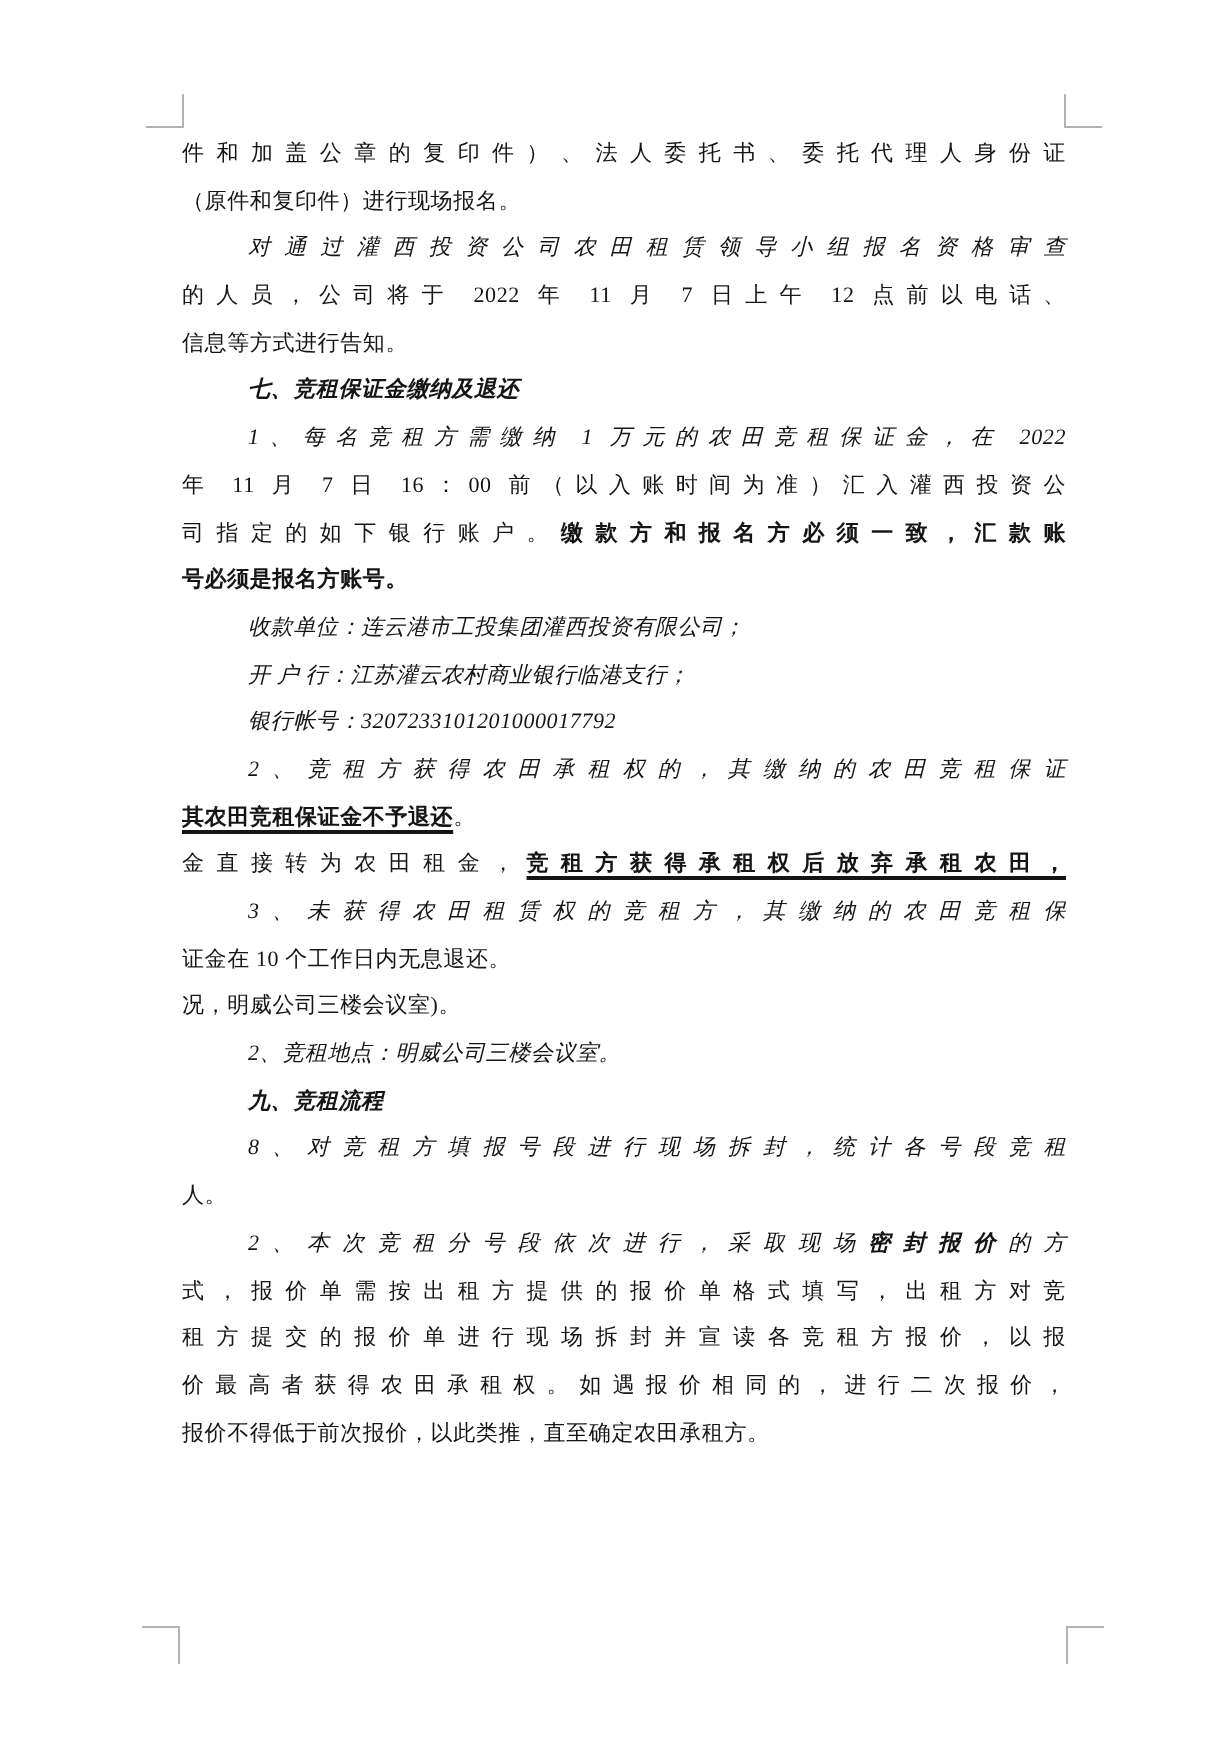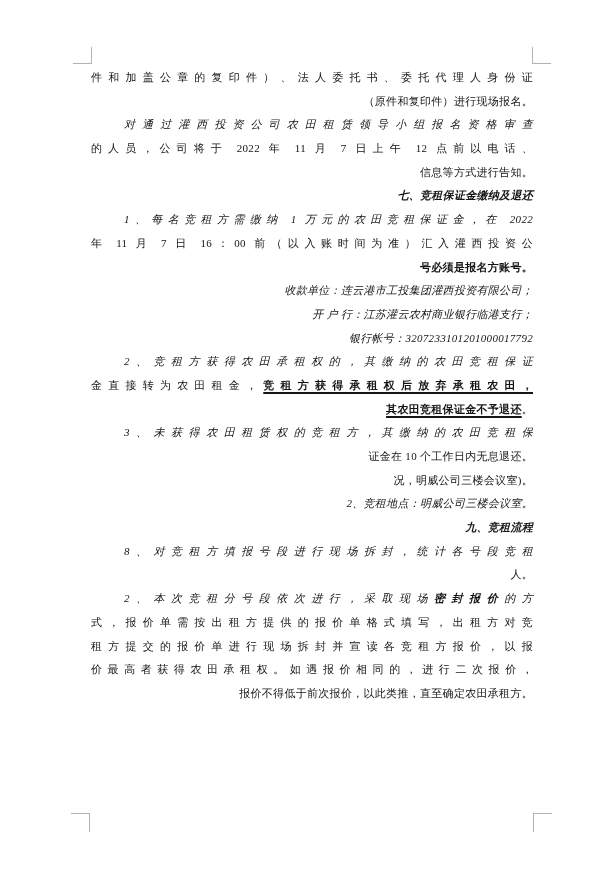--- a/index.html
+++ b/index.html
@@ -27,21 +27,21 @@
 
   .body-text {
     position: absolute;
     left: 91px; top: 66px;
     width: 442px;
     color: var(--ink, #151515);
     font-size: 11px;
     line-height: 23.7px;
     letter-spacing: 0.3px;
   }
-  .line { height: 23.7px; text-align: right; }
+  .line { height: 23.7px; }
   .line.j { text-align: justify; text-align-last: justify; }
   .line.indent { padding-left: 33px; font-style: italic; }
   .seg.b { font-weight: bold; }
   .seg.u {
     text-decoration: underline;
     text-underline-offset: 3px;
     text-decoration-thickness: 1.5px;
   }
 </style>
 </head>
@@ -55,27 +55,28 @@
 
   <div class="body-text">
       <div class="line j"><span class="seg">件和加盖公章的复印件）、法人委托书、委托代理人身份证</span></div>
       <div class="line"><span class="seg">（原件和复印件）进行现场报名。</span></div>
       <div class="line indent j"><span class="seg">对通过灌西投资公司农田租赁领导小组报名资格审查</span></div>
       <div class="line j"><span class="seg">的人员，公司将于 2022 年 11 月 7 日上午 12 点前以电话、</span></div>
       <div class="line"><span class="seg">信息等方式进行告知。</span></div>
       <div class="line indent"><span class="seg b">七、竞租保证金缴纳及退还</span></div>
       <div class="line indent j"><span class="seg">1、每名竞租方需缴纳 1 万元的农田竞租保证金，在 2022</span></div>
       <div class="line j"><span class="seg">年 11 月 7 日 16：00 前（以入账时间为准）汇入灌西投资公</span></div>
+      <div class="line j"><span class="seg">司指定的如下银行账户。</span><span class="seg b">缴款方和报名方必须一致，汇款账</span></div>
       <div class="line"><span class="seg b">号必须是报名方账号。</span></div>
       <div class="line indent"><span class="seg">收款单位：连云港市工投集团灌西投资有限公司；</span></div>
       <div class="line indent"><span class="seg">开 户 行：江苏灌云农村商业银行临港支行；</span></div>
       <div class="line indent"><span class="seg">银行帐号：3207233101201000017792</span></div>
       <div class="line indent j"><span class="seg">2、竞租方获得农田承租权的，其缴纳的农田竞租保证</span></div>
+      <div class="line"><span class="seg b u">其农田竞租保证金不予退还</span><span class="seg">。</span></div>
       <div class="line j"><span class="seg">金直接转为农田租金，</span><span class="seg b u">竞租方获得承租权后放弃承租农田，</span></div>
-      <div class="line"><span class="seg b u">其农田竞租保证金不予退还</span><span class="seg">。</span></div>
       <div class="line indent j"><span class="seg">3、未获得农田租赁权的竞租方，其缴纳的农田竞租保</span></div>
       <div class="line"><span class="seg">证金在 10 个工作日内无息退还。</span></div>
       <div class="line"><span class="seg">况，明威公司三楼会议室)。</span></div>
       <div class="line indent"><span class="seg">2、竞租地点：明威公司三楼会议室。</span></div>
       <div class="line indent"><span class="seg b">九、竞租流程</span></div>
       <div class="line indent j"><span class="seg">8、对竞租方填报号段进行现场拆封，统计各号段竞租</span></div>
       <div class="line"><span class="seg">人。</span></div>
       <div class="line indent j"><span class="seg">2、本次竞租分号段依次进行，采取现场</span><span class="seg b">密封报价</span><span class="seg">的方</span></div>
       <div class="line j"><span class="seg">式，报价单需按出租方提供的报价单格式填写，出租方对竞</span></div>
       <div class="line j"><span class="seg">租方提交的报价单进行现场拆封并宣读各竞租方报价，以报</span></div>

